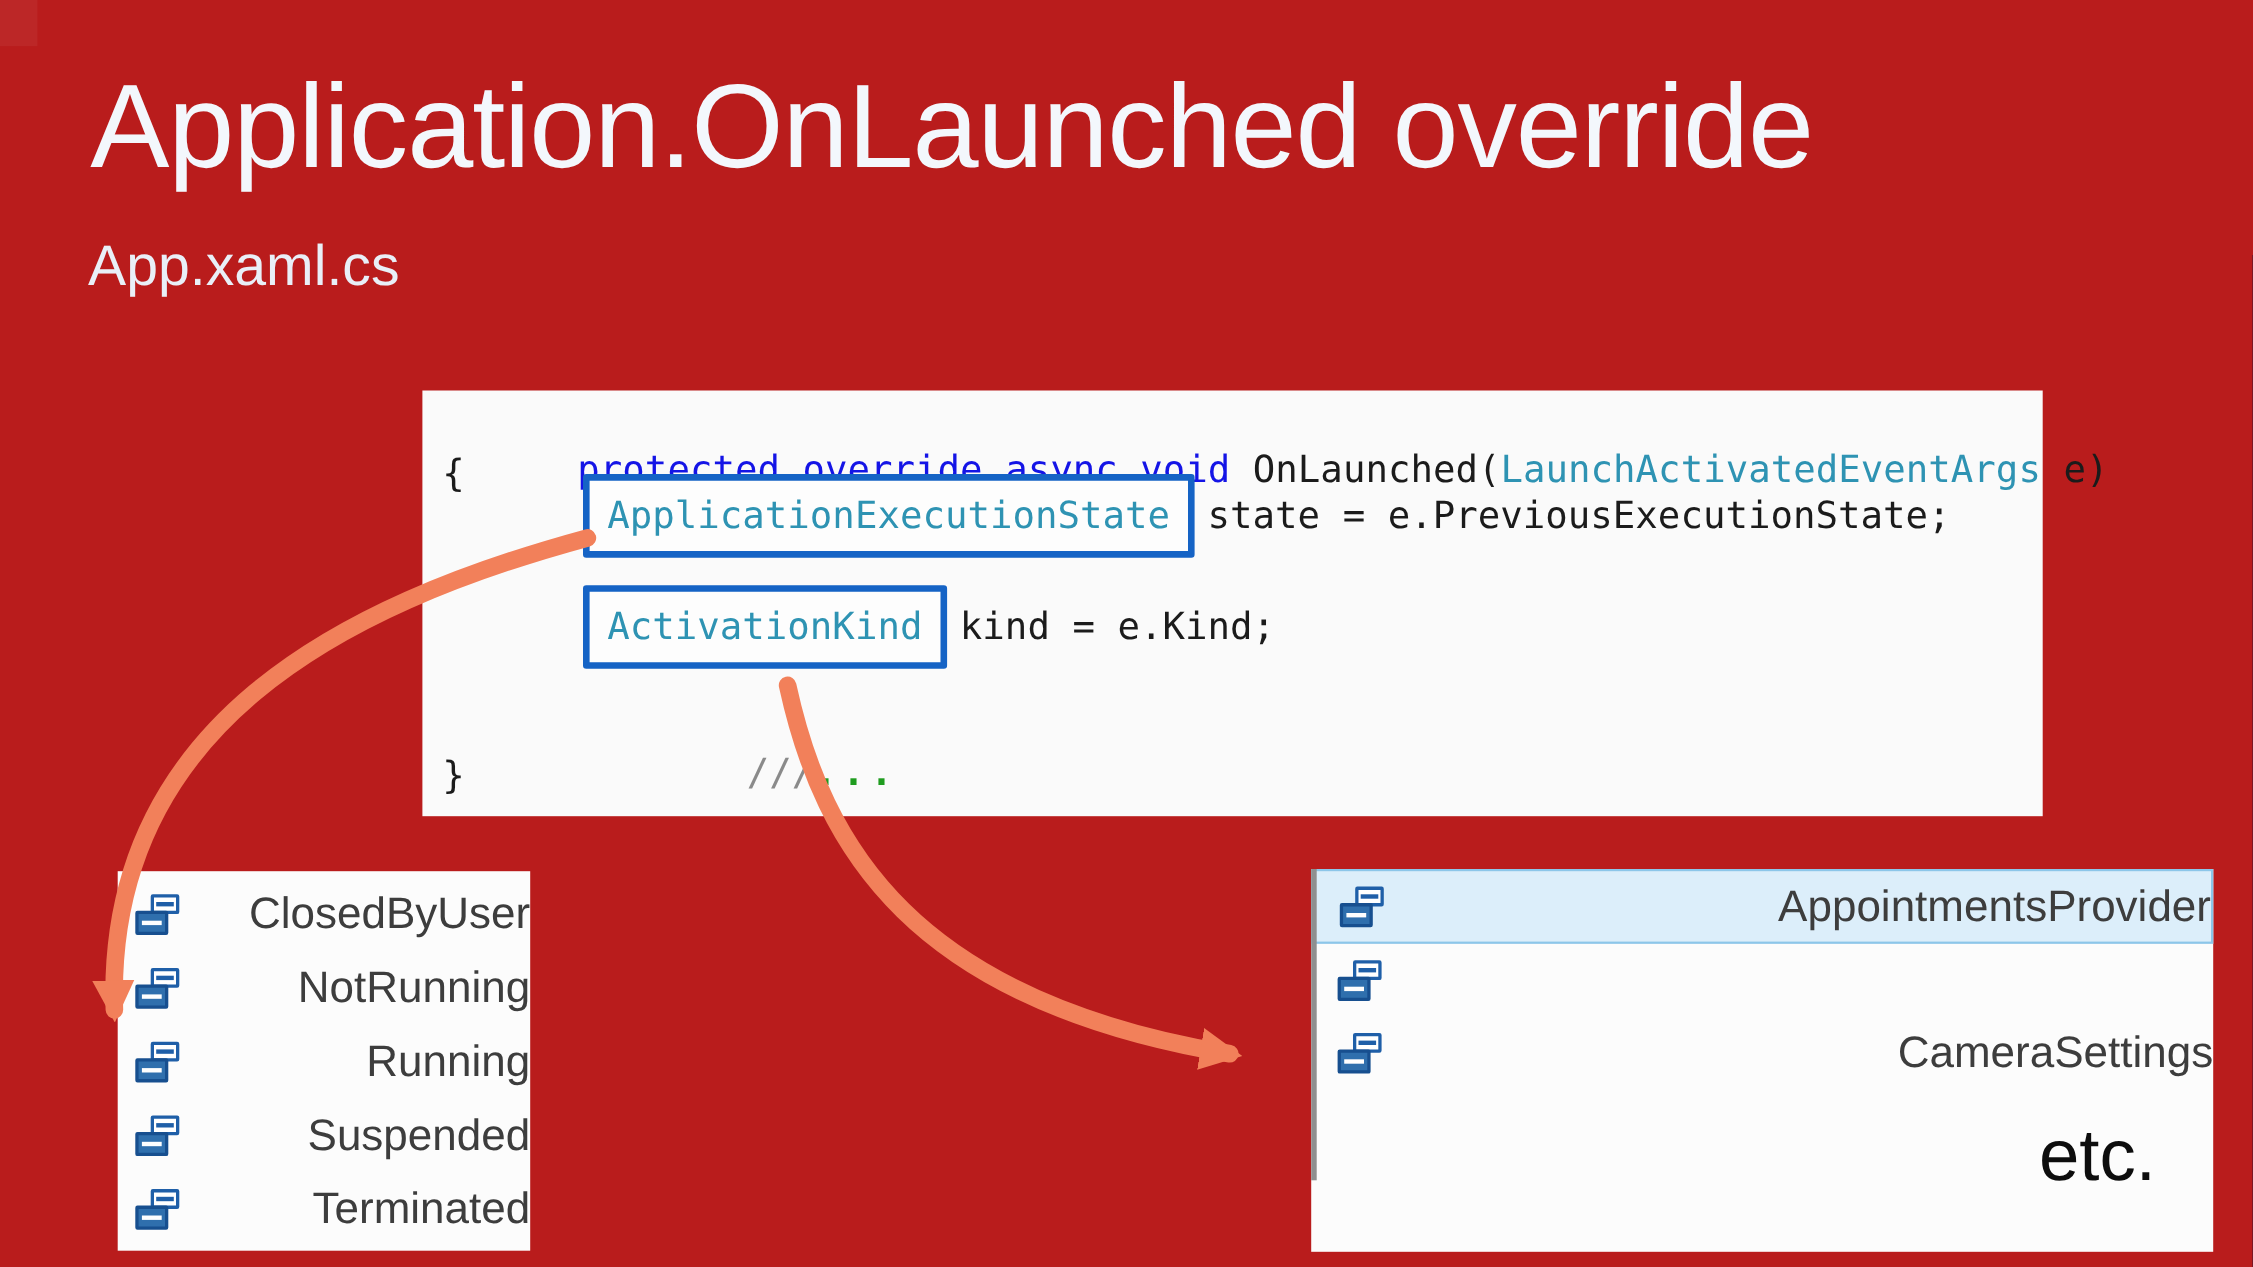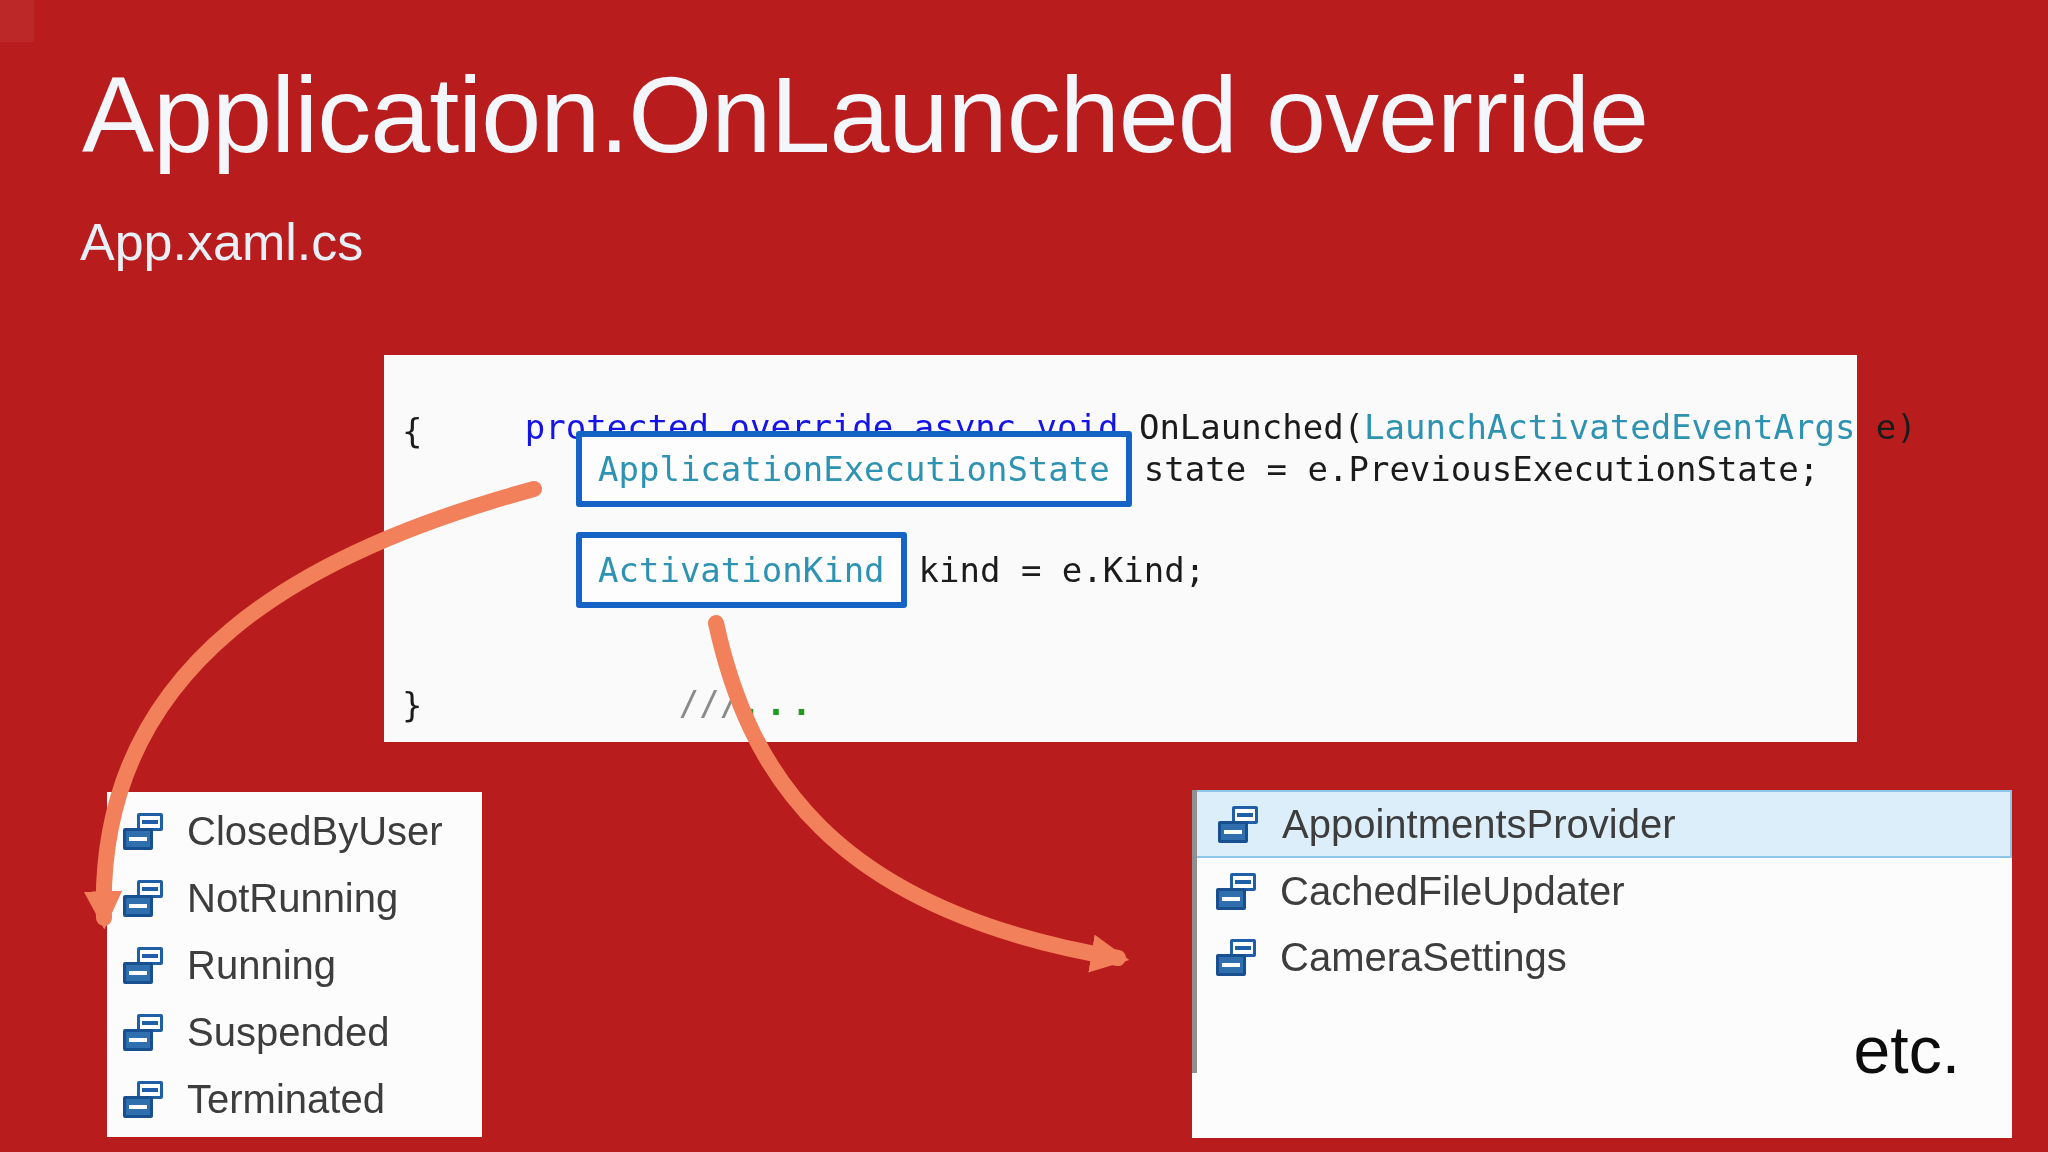--- a/index.html
+++ b/index.html
@@ -41,35 +41,34 @@
   .cm-green{color:#1f9c1f;font-weight:700;letter-spacing:5px;}
   .code-row{
     position:absolute;display:flex;align-items:center;white-space:pre;
     font-family:"DejaVu Sans Mono",monospace;font-size:34px;color:#1b1b1b;
   }
   .hl-box{
     border:6px solid #1563c5;border-radius:3px;
     background:#fdfdfd;
     padding:12px 16px;
     color:#2e93b3;
-    margin-left:46px;
   }
   .after-box{margin-left:12px;}
   
   .list-panel{
     position:absolute;background:#fcfcfc;
   }
   .list-left{left:107px;top:792px;width:375px;height:345px;padding-top:6px;box-sizing:border-box;}
   .list-right{left:1192px;top:790px;width:820px;height:348px;box-sizing:border-box;}
   .scroll-strip{
     position:absolute;left:0;top:0;width:5px;height:283px;background:#8f8f8f;z-index:3;
   }
   .list-row{
     display:flex;align-items:center;height:67px;padding-left:16px;
-    font-size:40px;color:#3d3d3d;
+    font-size:40px;color:#3d3d3d;justify-content:space-between;
   }
   .list-right .list-row{padding-left:24px;height:66px;}
   .list-row.selected{
     background:#dceefa;border:2px solid #8cc6e9;box-sizing:border-box;height:68px;
   }
   .row-label{margin-left:24px;white-space:nowrap;}
   
   .enum-icon{position:relative;width:40px;height:37px;flex:none;}
   .enum-icon .back{
     position:absolute;right:0;top:0;width:20px;height:12px;
@@ -171,21 +170,20 @@
           <span class="back"></span>
           <span class="front"></span>
         </span>
       <span class="row-label">AppointmentsProvider</span>
     </div>
     <div class="list-row">
       <span class="enum-icon">
           <span class="back"></span>
           <span class="front"></span>
         </span>
-      <span class="row-label">CachedFileUpdater</span>
     </div>
     <div class="list-row">
       <span class="enum-icon">
           <span class="back"></span>
           <span class="front"></span>
         </span>
       <span class="row-label">CameraSettings</span>
     </div>
     <div class="etc-label">etc.</div>
   </div>

